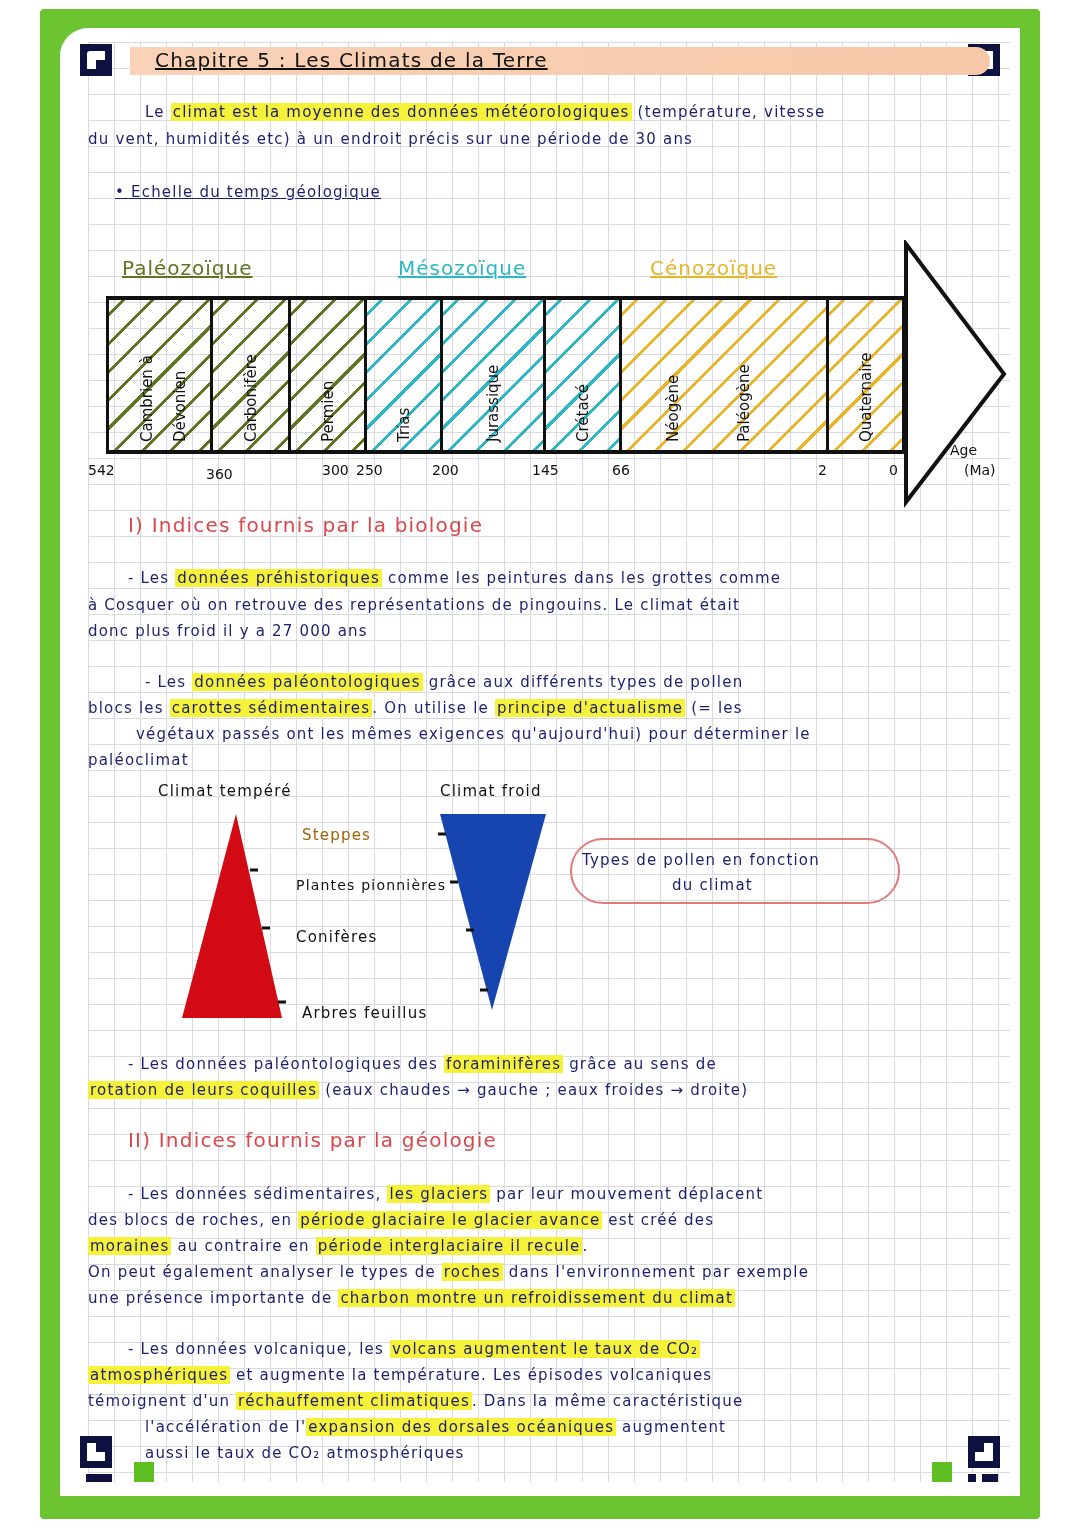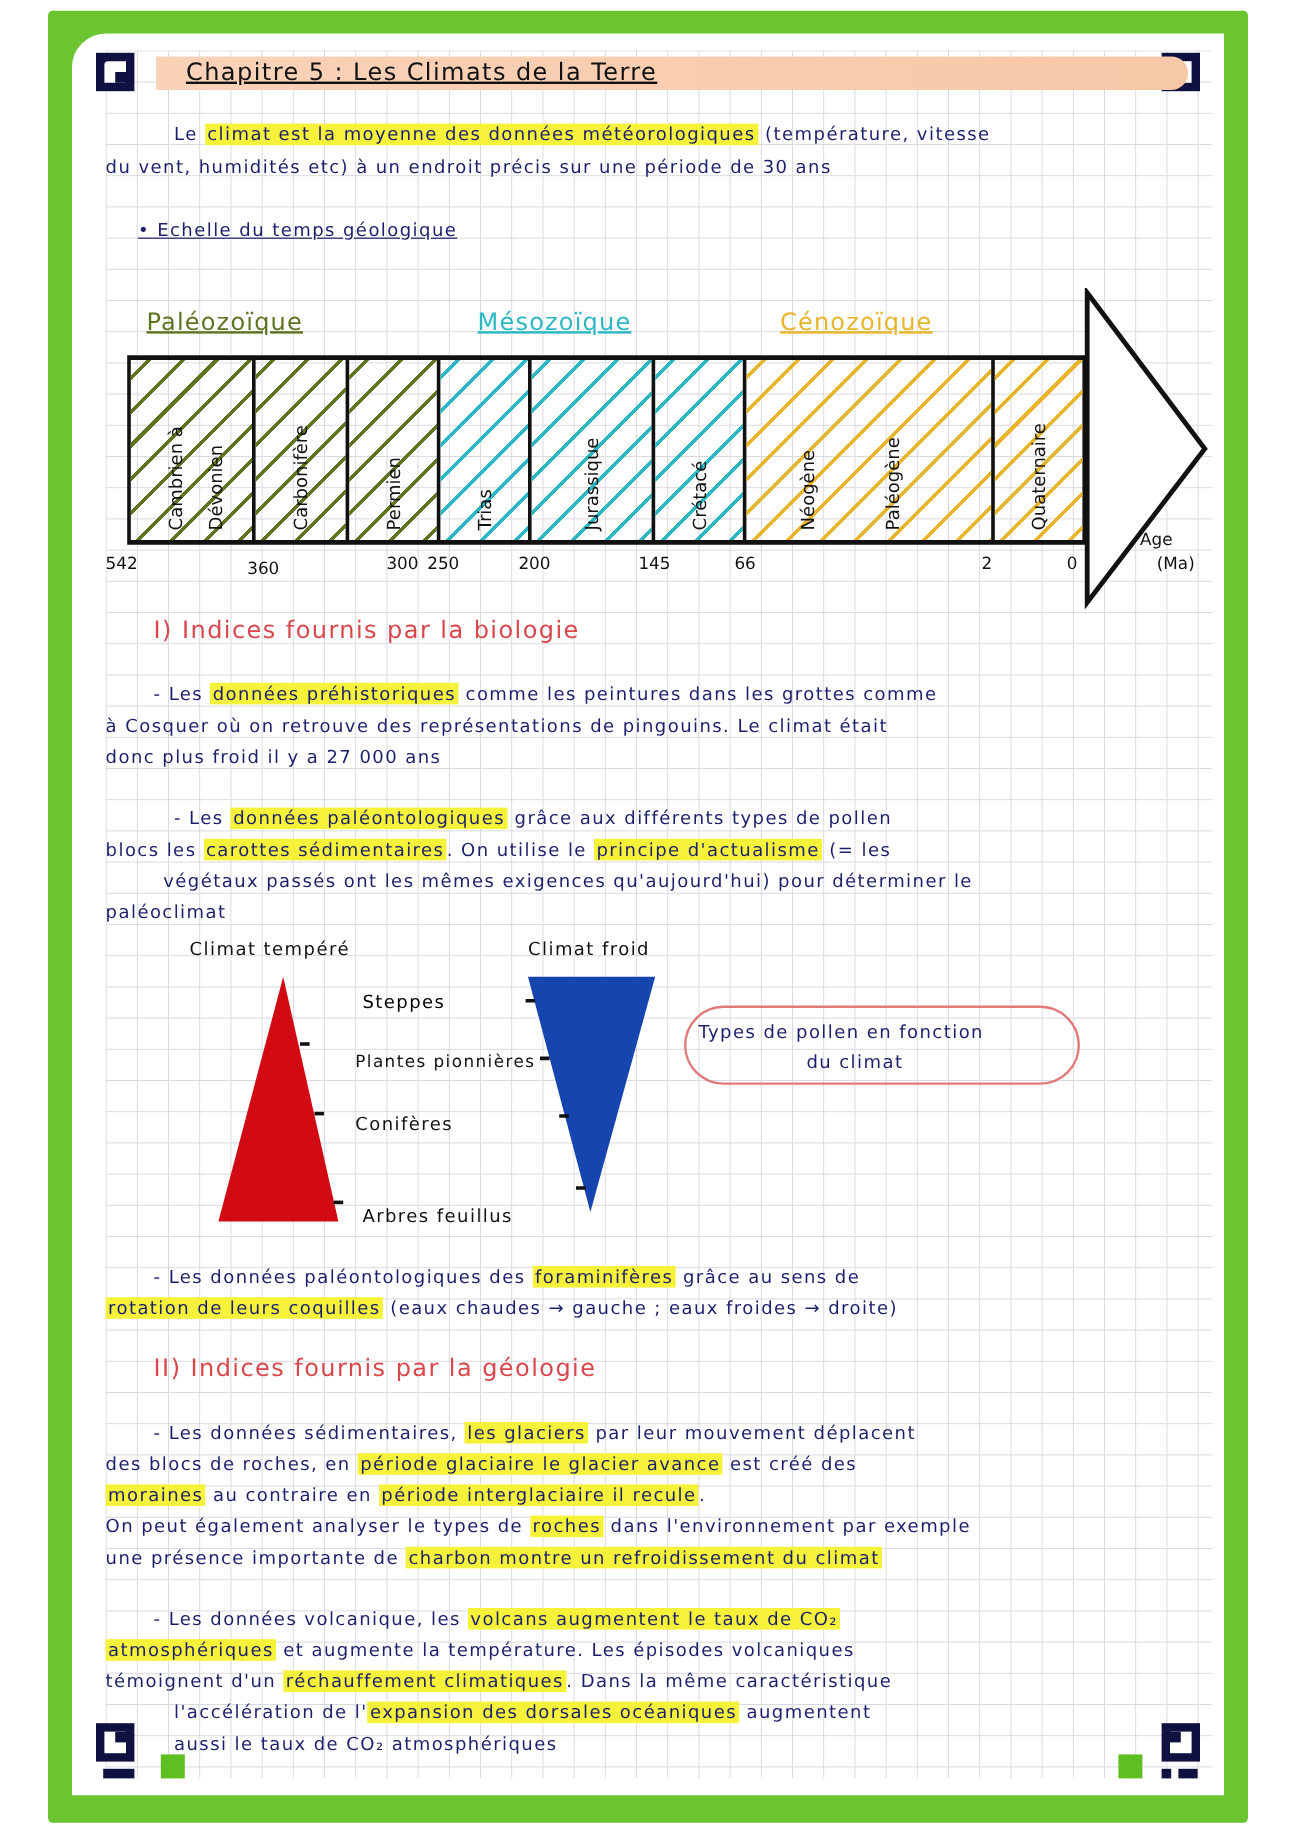--- a/index.html
+++ b/index.html
@@ -151,21 +151,21 @@
   <line x1="108" y1="192" x2="116" y2="192" stroke="#111" stroke-width="3"></line>
 </svg>
 <svg style="position:absolute;left:436px;top:810px;" width="120" height="215">
   <polygon points="4,4 110,4 56,200" fill="#1745b0"></polygon>
   <line x1="2" y1="24" x2="10" y2="24" stroke="#111" stroke-width="3"></line>
   <line x1="14" y1="72" x2="22" y2="72" stroke="#111" stroke-width="3"></line>
   <line x1="30" y1="120" x2="38" y2="120" stroke="#111" stroke-width="3"></line>
   <line x1="44" y1="180" x2="52" y2="180" stroke="#111" stroke-width="3"></line>
 </svg>
 
-<div class="hw" style="left:302px;top:826px;color:#000000;">Steppes</div>
+<div class="hw" style="left:302px;top:826px;color:#a16207;">Steppes</div>
 <div class="hw" style="left:296px;top:877px;color:#111;font-size:14px;">Plantes pionnières</div>
 <div class="hw" style="left:296px;top:928px;color:#111;">Conifères</div>
 <div class="hw" style="left:302px;top:1004px;color:#111;">Arbres feuillus</div>
 
 <div class="cloud"></div>
 <div class="hw" style="left:582px;top:851px;">Types de pollen en fonction</div>
 <div class="hw" style="left:672px;top:876px;">du climat</div>
 
 <div class="hw" style="left:128px;top:1055px;">
   <span>- Les données paléontologiques des </span><span class="hl">foraminifères</span><span> grâce au sens de</span>

